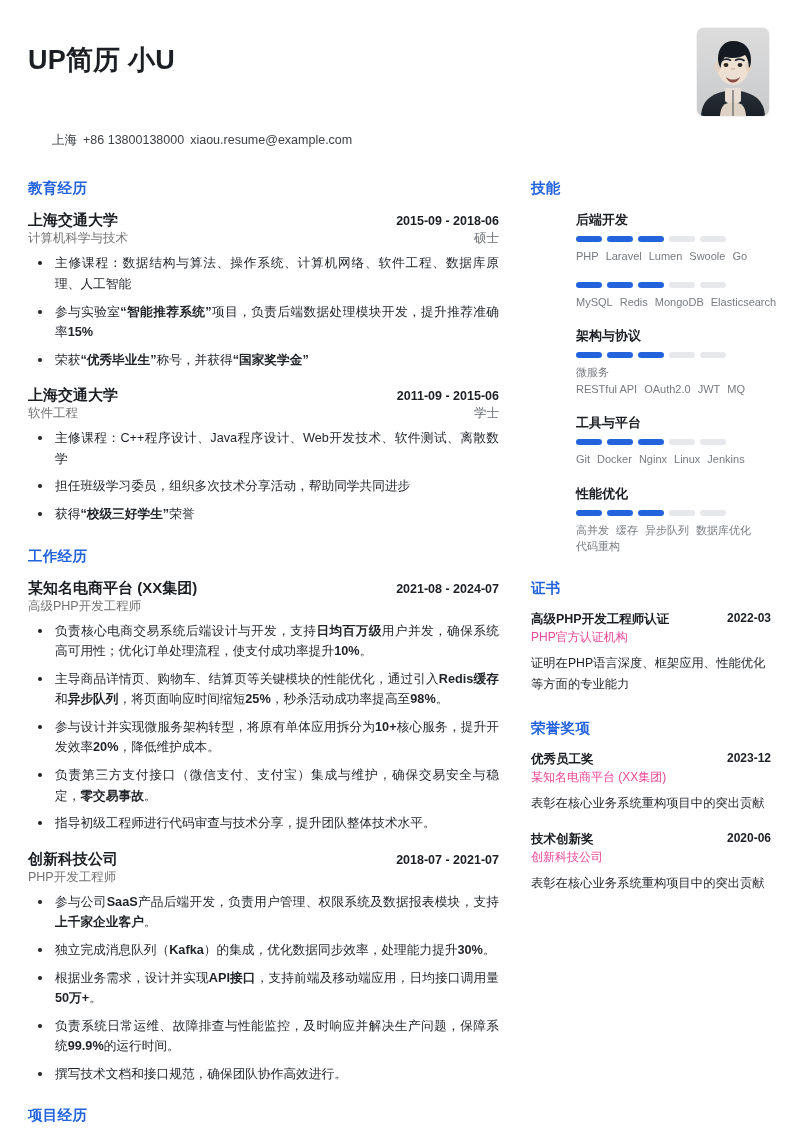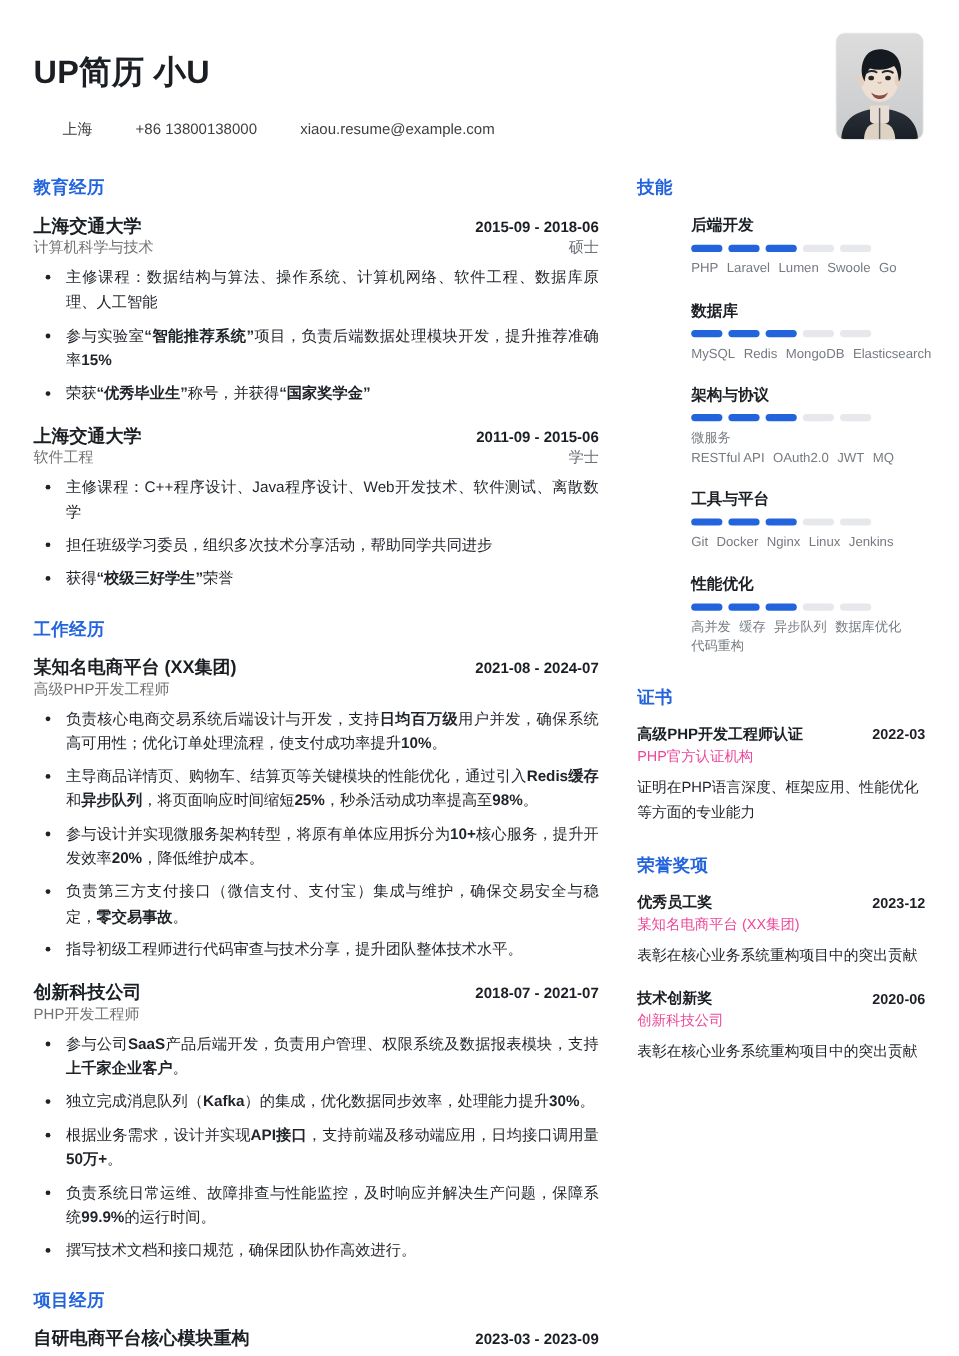--- a/index.html
+++ b/index.html
@@ -13,21 +13,21 @@
   .page { width: 799px; height: 1130px; padding: 24px 28px 0 28px; position: relative; }
 
   
   .header { display: flex; align-items: flex-start; justify-content: space-between; }
   .identity { padding-top: 20px; }
   .name {
     font-size: 27px; font-weight: 700; letter-spacing: .2px;
     color: #1b1f24; line-height: 1.2; white-space: pre;
   }
   .contact {
-    margin-top: 24px; display: flex; gap: 36px; align-items: baseline;
+    margin-top: 56px; display: flex; gap: 6px; align-items: baseline;
     font-size: 12.5px; color: #3c4043; padding-left: 24px; text-align: center;
   }
   .avatar-frame {
     width: 72px; height: 88px; border-radius: 7px; overflow: hidden;
     background: #d8d9da; flex: none; margin-top: 4px; margin-right: 2px;
     box-shadow: 0 0 0 1px rgba(0,0,0,.05);
   }
   .avatar-frame svg { display: block; width: 100%; height: 100%; }
 
   
@@ -69,21 +69,21 @@
   .skill-name { font-size: 13px; font-weight: 700; color: #1b1f24; margin-bottom: 7px; }
   .skill-bar { display: flex; gap: 5px; margin-bottom: 6px; }
   .seg { width: 26px; height: 6px; border-radius: 3px; background: #e6e8eb; }
   .seg.on { background: #2364dd; }
   .skill-tags { font-size: 11px; color: #767b81; line-height: 1.5; }
   .skill-tags span { margin-right: 7px; white-space: nowrap; }
 
   
   .card { margin-bottom: 17px; }
   .card:last-child { margin-bottom: 0; }
-  .card-row { display: flex; justify-content: space-between; align-items: center; gap: 8px; }
+  .card-row { display: flex; justify-content: space-between; align-items: flex-start; gap: 8px; }
   .card-title { font-size: 12.5px; font-weight: 700; color: #1b1f24; }
   .card-date { font-size: 12px; font-weight: 700; color: #1b1f24; white-space: nowrap; }
   .card-issuer { font-size: 12px; color: #ec4899; margin-top: 1px; }
   .card-desc { font-size: 12.3px; color: #1f2328; line-height: 1.72; margin-top: 7px; }
 </style>
 </head>
 <body>
 
 <div class="page">
 
@@ -229,21 +229,20 @@
               <div class="skill-bar">
                 <span class="seg on"></span>
                 <span class="seg on"></span>
                 <span class="seg on"></span>
                 <span class="seg"></span>
                 <span class="seg"></span>
               </div>
               <div class="skill-tags"><span>PHP</span><span>Laravel</span><span>Lumen</span><span>Swoole</span><span>Go</span></div>
             </div>
             <div class="skill-group">
-              <div class="skill-name">数据库</div>
               <div class="skill-bar">
                 <span class="seg on"></span>
                 <span class="seg on"></span>
                 <span class="seg on"></span>
                 <span class="seg"></span>
                 <span class="seg"></span>
               </div>
               <div class="skill-tags"><span>MySQL</span><span>Redis</span><span>MongoDB</span><span>Elasticsearch</span></div>
             </div>
             <div class="skill-group">

